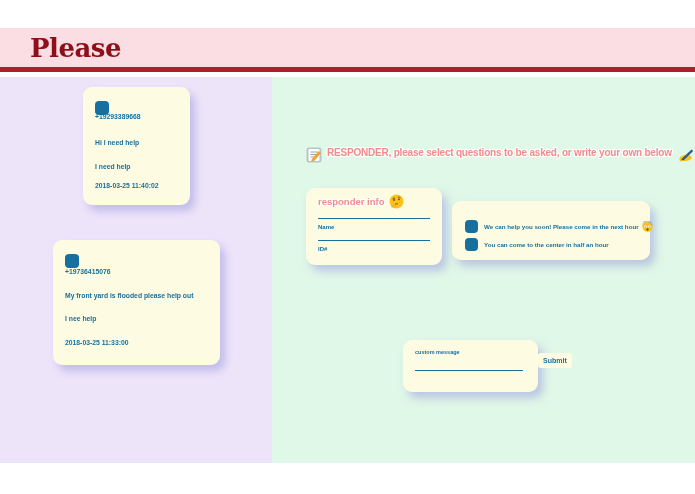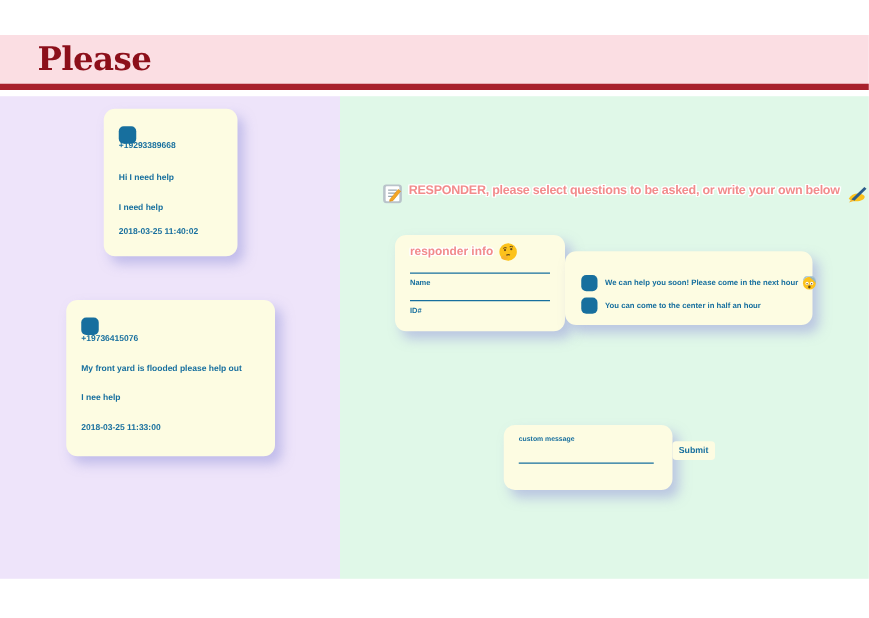--- a/index.html
+++ b/index.html
@@ -65,21 +65,21 @@
   .instruction {
     position: absolute; left: 34px; top: 33px;
     display: flex; align-items: flex-start; gap: 5px;
     font-size: 10px; letter-spacing: -0.2px;
     white-space: nowrap;
     margin-top: 37px;
   }
   .icon { display: inline-block; line-height: 0; }
 
   
-  .responder-card { left: 34px; top: 111px; width: 136px; height: 77px; margin-left: 10px; }
+  .responder-card { left: 34px; top: 111px; width: 136px; height: 77px; }
   .responder-title-row {
     position: absolute; left: 12px; top: 6px;
     display: flex; align-items: center; gap: 4px;
     font-size: 9.5px; white-space: nowrap;
   }
   .underline-input {
     position: absolute; left: 12px;
     background: transparent;
     border: none;
     border-bottom: 1px solid #176f9e;

